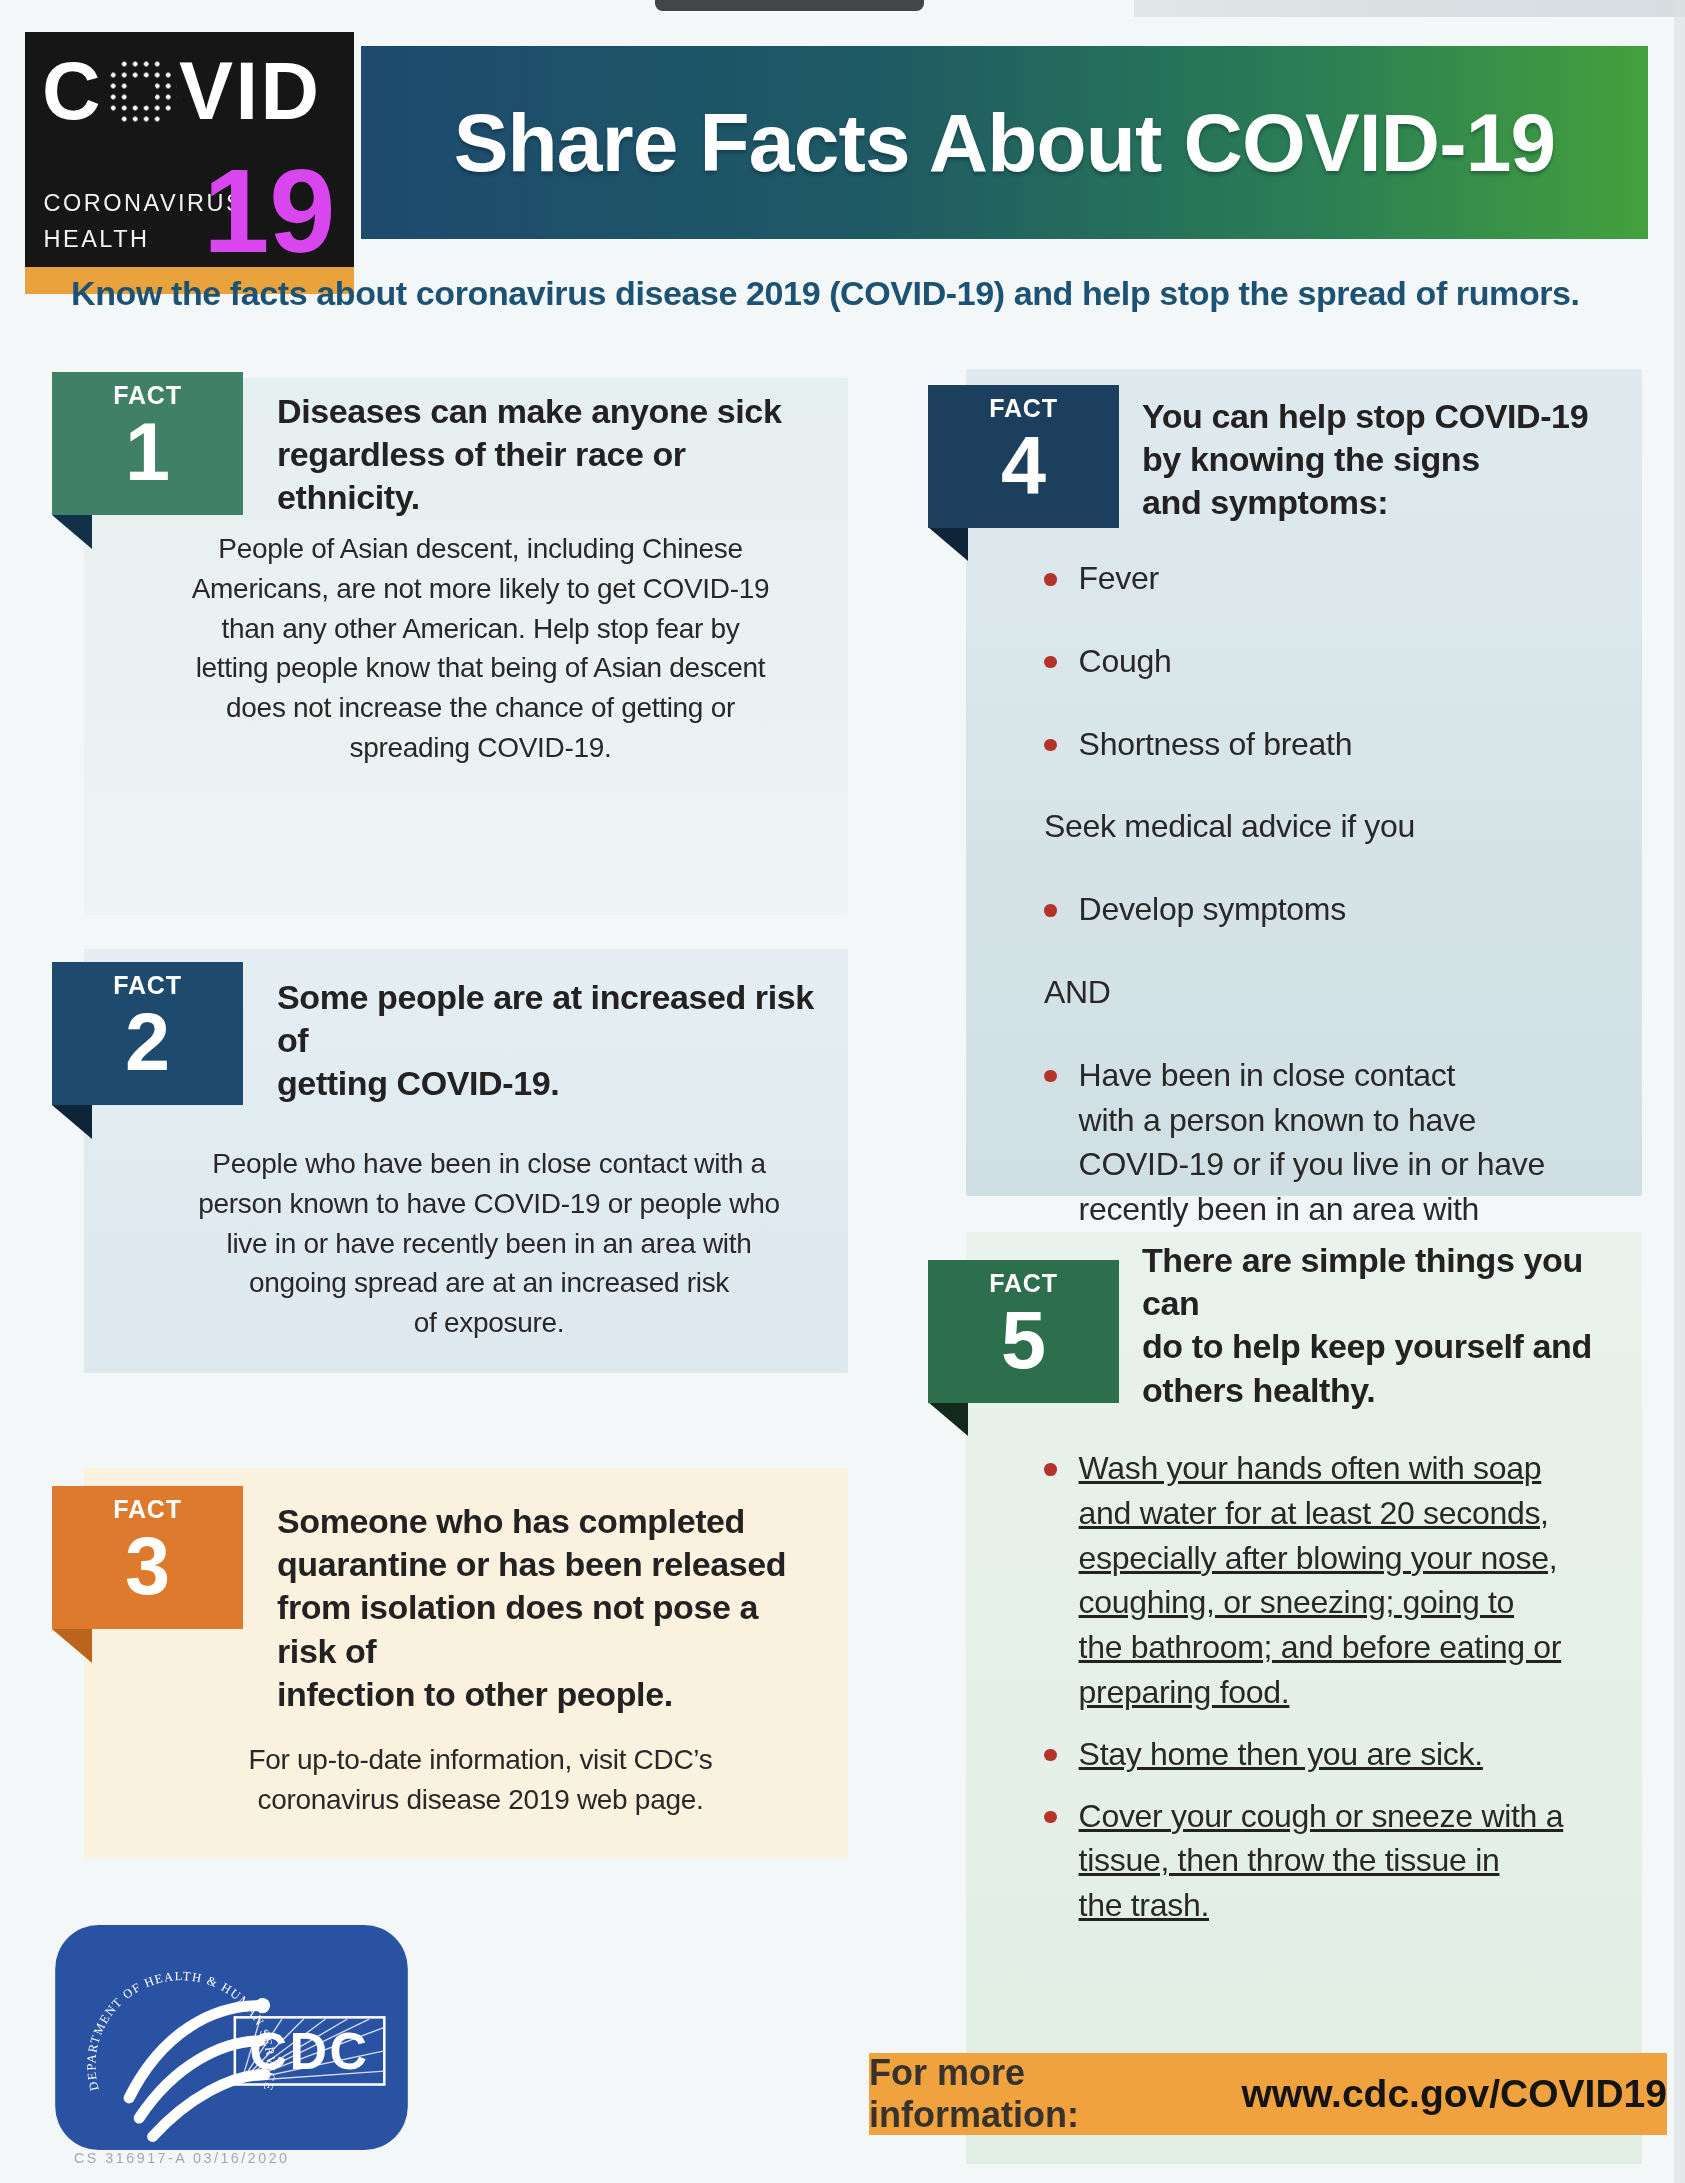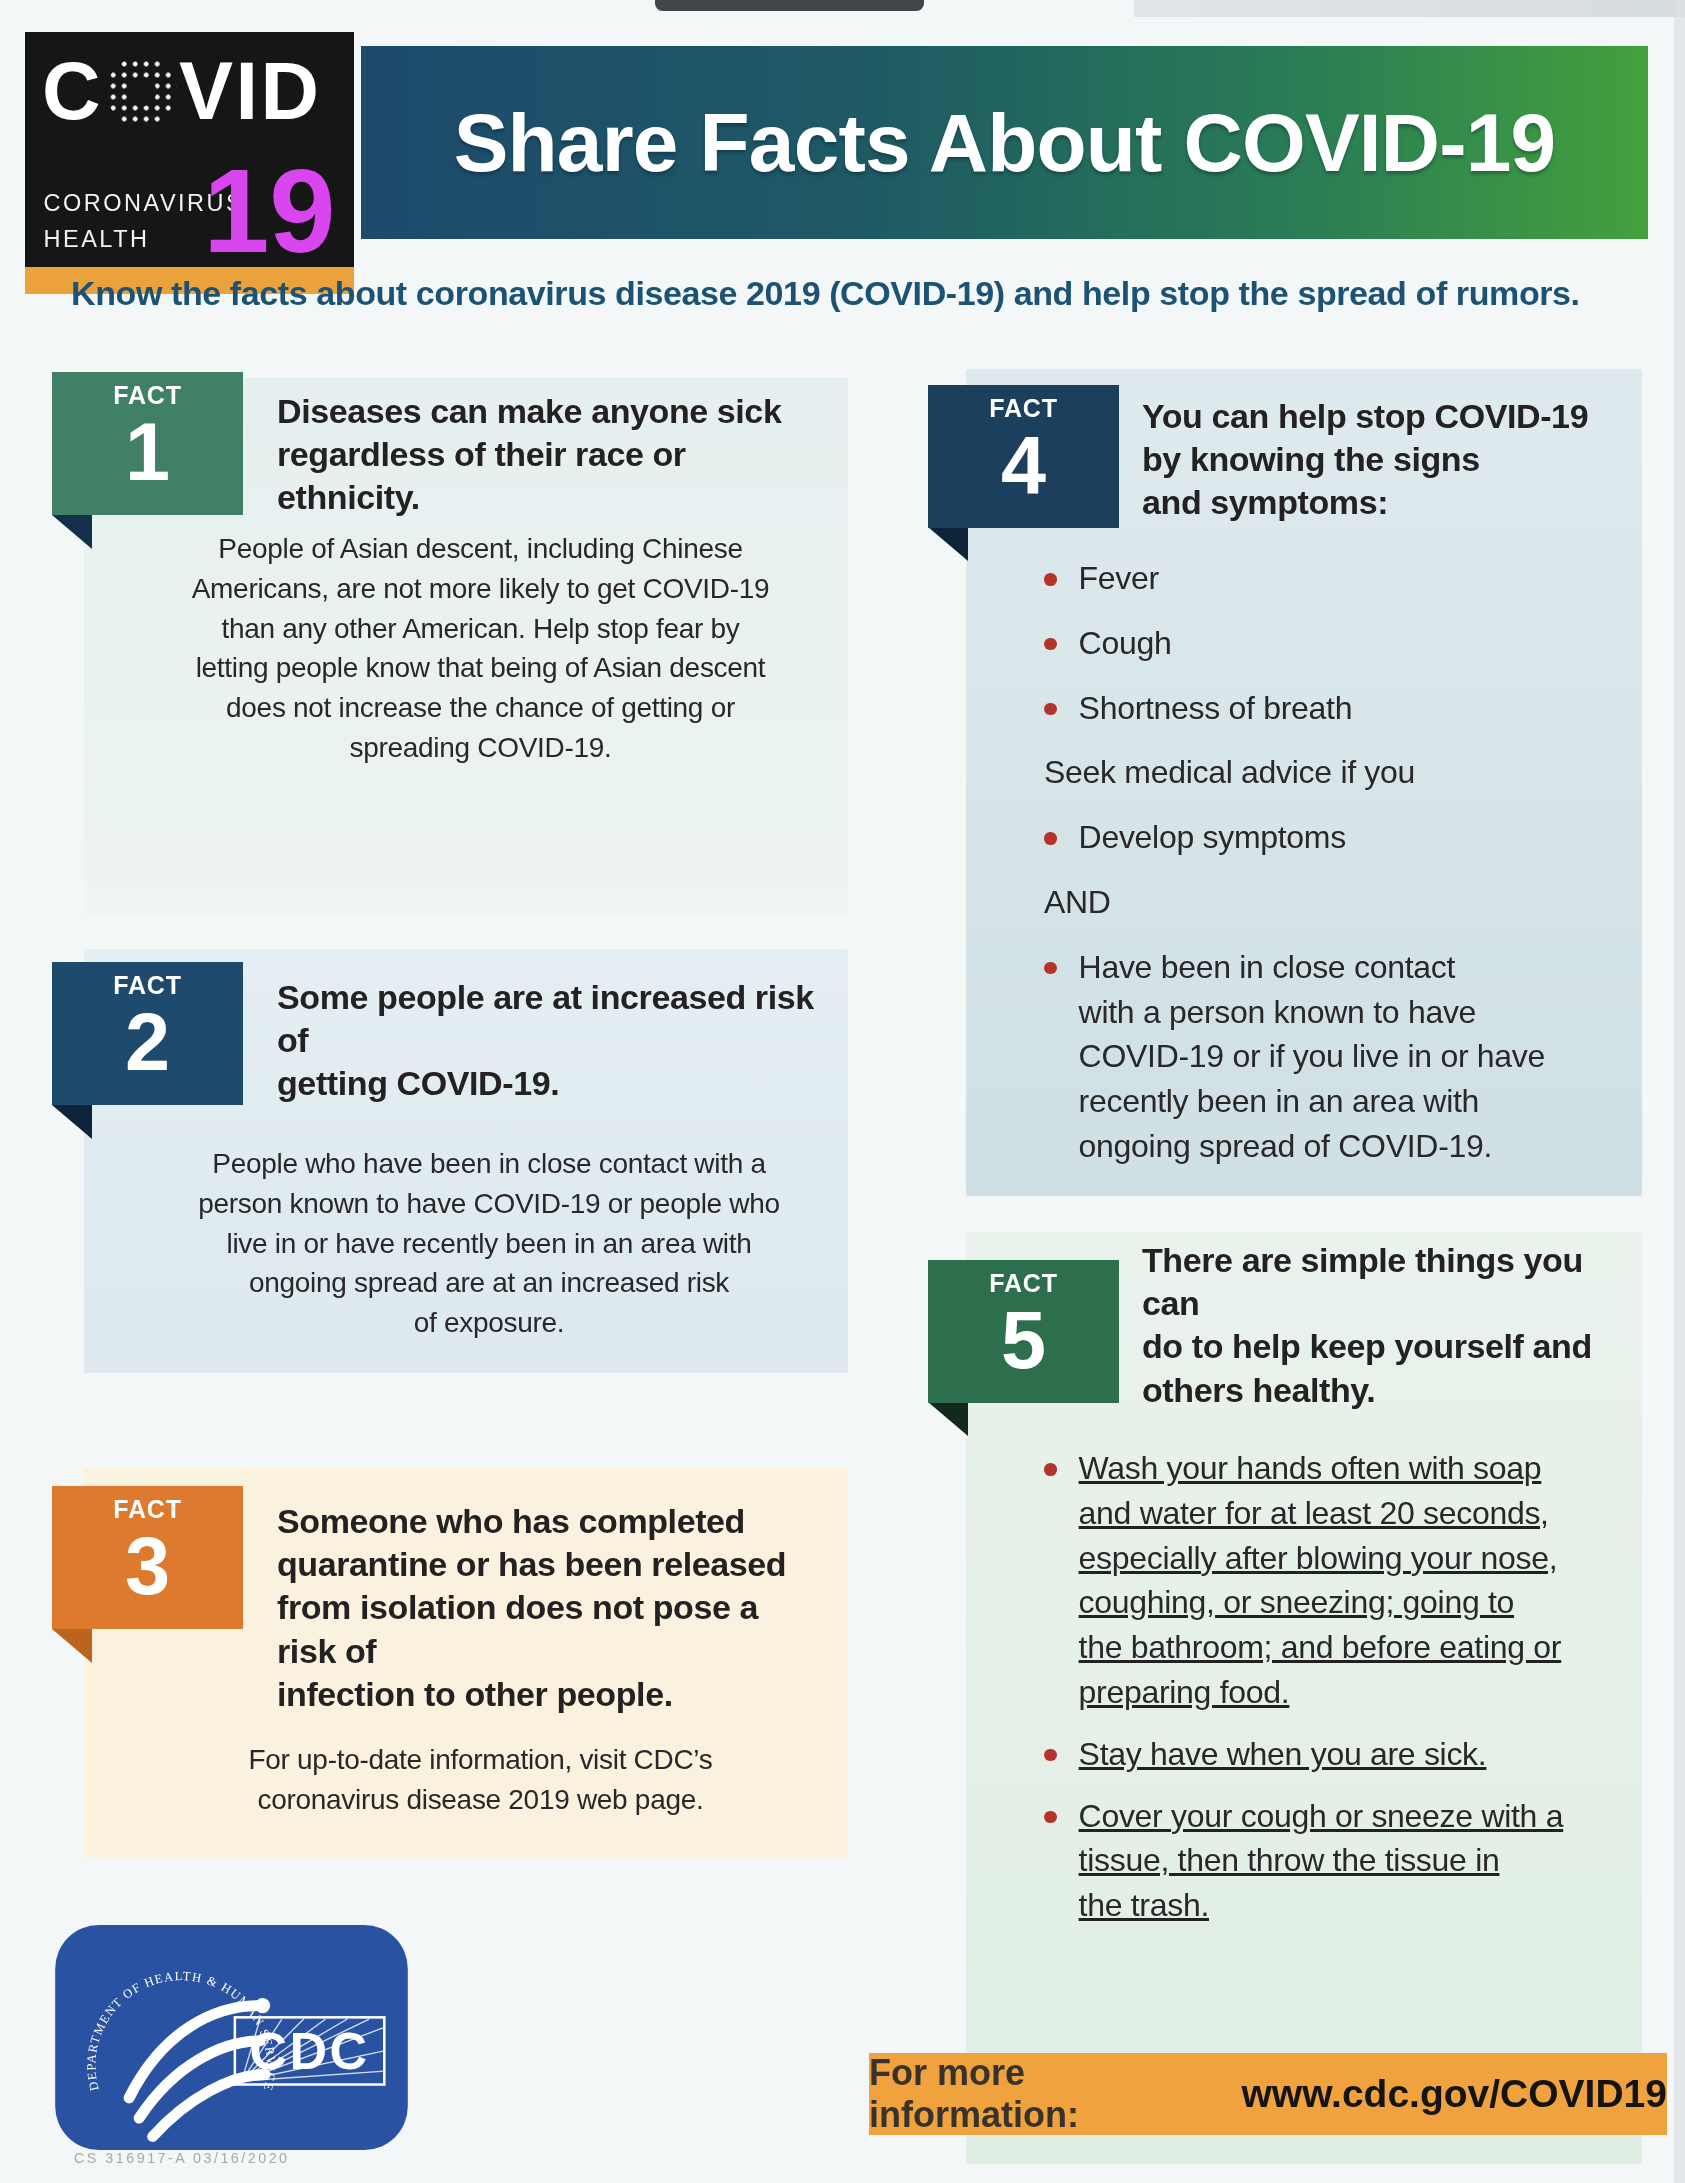--- a/index.html
+++ b/index.html
@@ -158,21 +158,21 @@
 
 <div class="abs card card4"></div>
 <div class="abs fold fold-navy2" style="left:928px; top:527px;"></div>
 <div class="abs badge badge-navy2" style="left:928px; top:385px;">
   <div class="flabel">FACT</div>
   <div class="fnum">4</div>
 </div>
 <div class="abs fact-heading ml" style="left:1142px; top:395px; width:479px;">You can help stop COVID-19
 by knowing the signs
 and symptoms:</div>
-<div class="abs blist" style="left:1044px; top:556px; width:588px;">
+<div class="abs blist" style="left:1044px; top:556px; width:588px;gap:18px;">
   <div class="bitem">
     <span class="dot"></span>
     <span class="btext ml">Fever</span>
   </div>
   <div class="bitem">
     <span class="dot"></span>
     <span class="btext ml">Cough</span>
   </div>
   <div class="bitem">
     <span class="dot"></span>
@@ -214,21 +214,21 @@
     <span class="dot"></span>
     <span class="btext ml">Wash your hands often with soap
 and water for at least 20 seconds,
 especially after blowing your nose,
 coughing, or sneezing; going to
 the bathroom; and before eating or
 preparing food.</span>
   </div>
   <div class="bitem">
     <span class="dot"></span>
-    <span class="btext ml">Stay have when you are sick.</span>
+    <span class="btext ml">Stay home then you are sick.</span>
   </div>
   <div class="bitem">
     <span class="dot"></span>
     <span class="btext ml">Cover your cough or sneeze with a
 tissue, then throw the tissue in
 the trash.</span>
   </div>
 </div>
 
 <div class="abs footer-bar">

